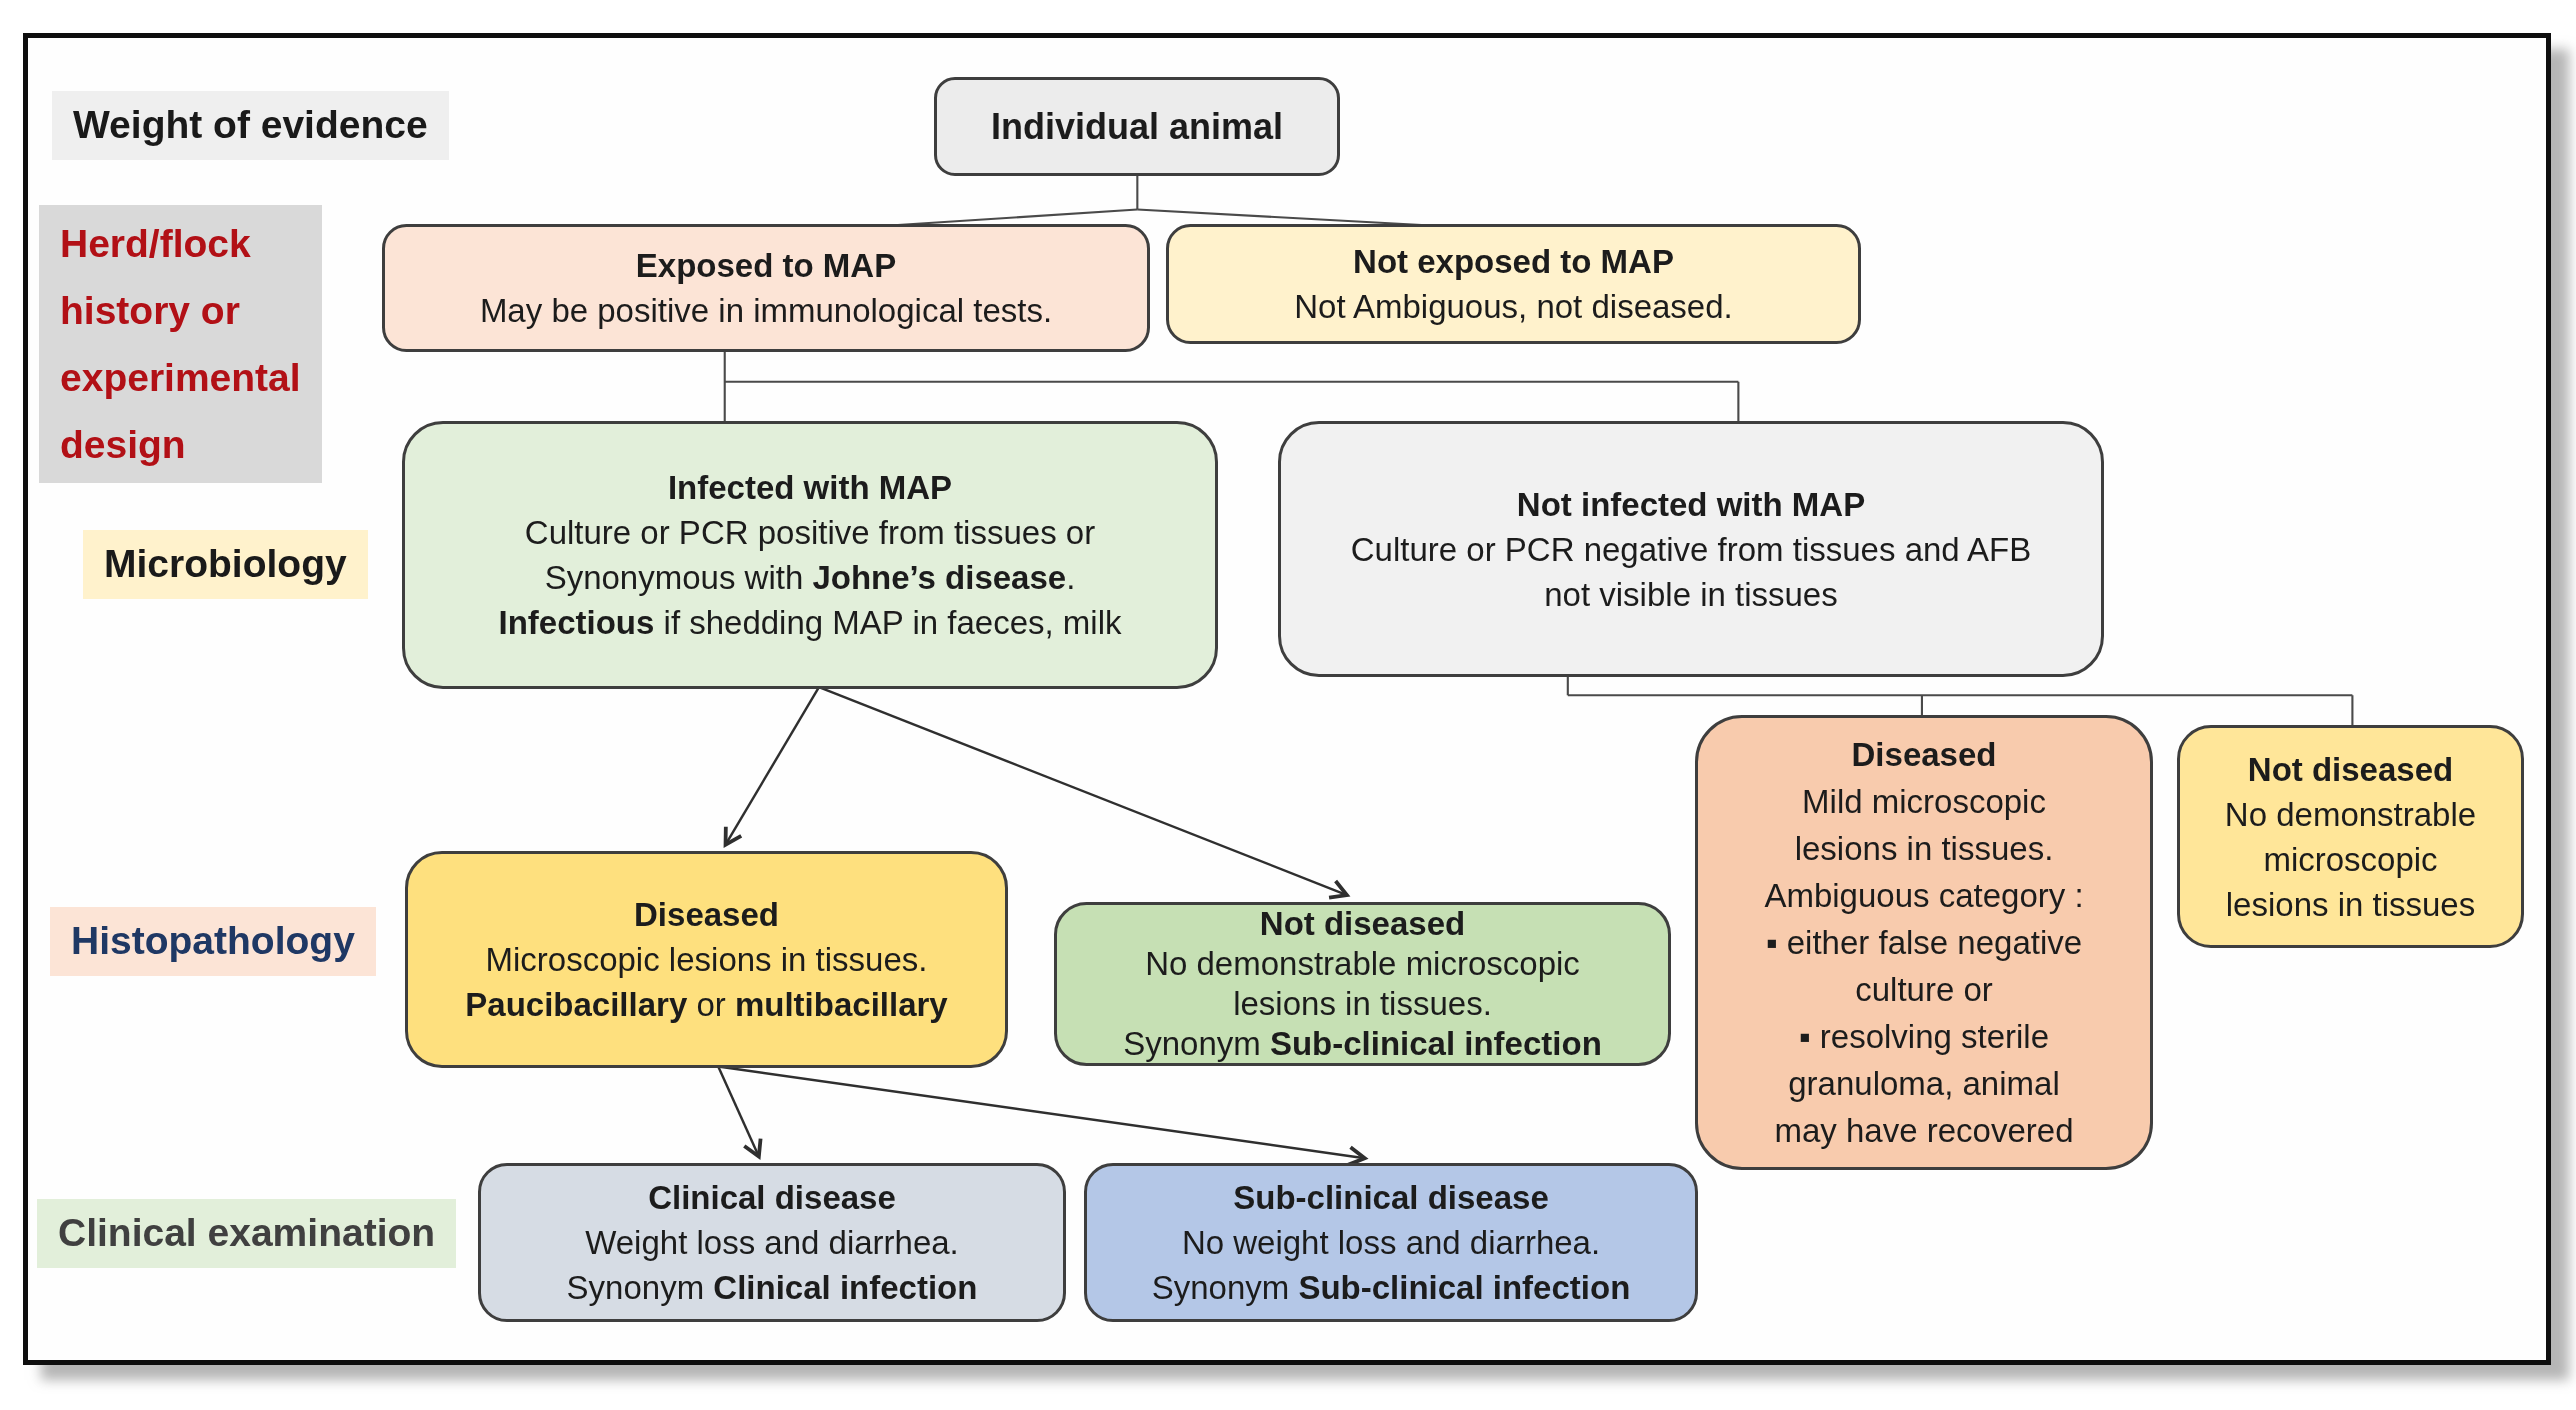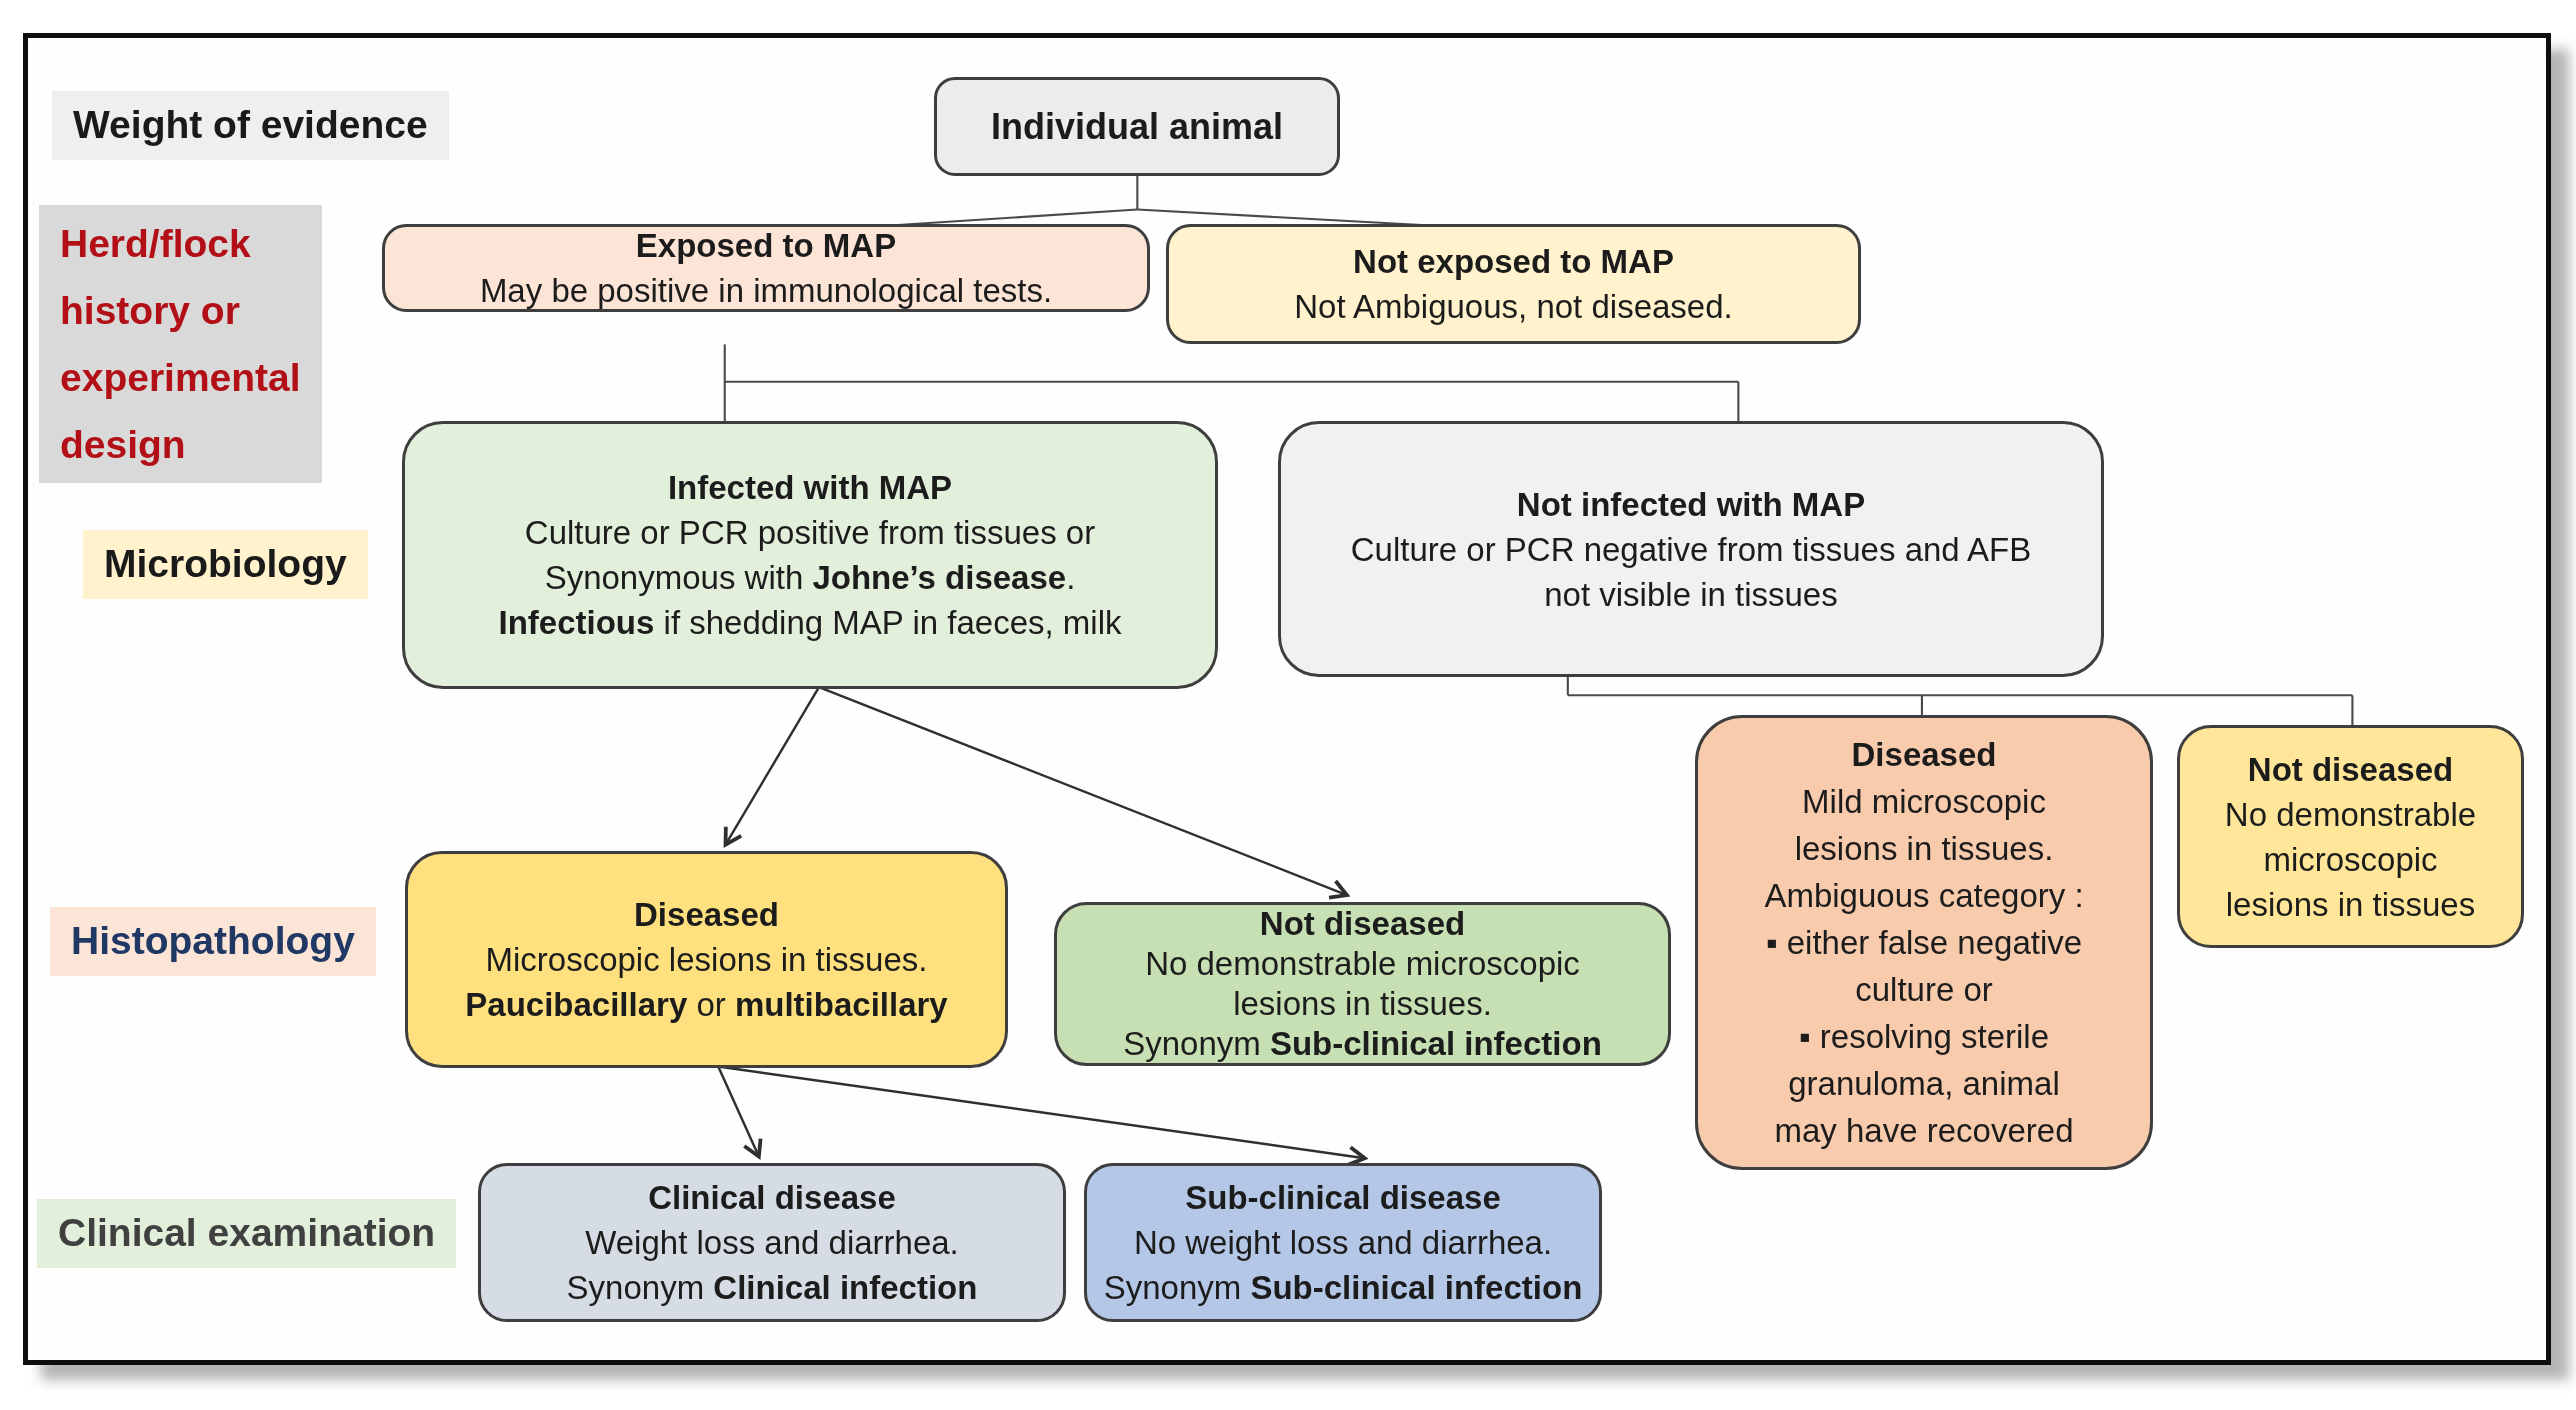--- a/index.html
+++ b/index.html
@@ -15,30 +15,30 @@
   #label-herd{left:39px;top:205px;line-height:67px;padding:4.9px 21px;}
   #label-microbiology{left:39px;top:530px;margin-left:44px;}
   #label-histopathology{left:50px;top:907px;}
   #label-clinical-exam{left:37px;top:1199px;}
   
   .node{position:absolute;box-sizing:border-box;border:3.2px solid #3e3e3e;
         display:flex;flex-direction:column;justify-content:center;
         text-align:center;font-size:33px;line-height:45px;padding:4.9px 11.4px;}
   .node .b{font-weight:700;}
   #node-individual-animal{left:934px;top:77px;width:406px;height:99px;border-radius:21px;font-size:36px;}
-  #node-exposed{left:382px;top:224px;width:768px;height:88px;border-radius:24.4px;}
+  #node-exposed{left:382px;top:224px;width:768px;height:128px;border-radius:24.4px;}
   #node-not-exposed{left:1166px;top:224px;width:695px;height:120px;border-radius:24.4px;}
   #node-infected{left:402px;top:421px;width:816px;height:268px;border-radius:41px;}
   #node-not-infected{left:1278px;top:421px;width:826px;height:256px;border-radius:41px;}
   #node-diseased-histo{left:405px;top:851px;width:603px;height:217px;border-radius:37px;}
   #node-not-diseased-histo{left:1054px;top:902px;width:617px;height:164px;border-radius:32.5px;line-height:40px;}
   #node-diseased-ambiguous{left:1695px;top:715px;width:458px;height:455px;border-radius:47px;line-height:47px;}
   #node-not-diseased-right{left:2177px;top:725px;width:347px;height:223px;border-radius:34px;}
   #node-clinical-disease{left:478px;top:1163px;width:588px;height:159px;border-radius:29px;}
-  #node-subclinical-disease{left:1084px;top:1163px;width:518px;height:159px;border-radius:29px;text-align:center;}
+  #node-subclinical-disease{left:1084px;top:1163px;width:614px;height:159px;border-radius:29px;text-align:center;}
   
   #connectors{position:absolute;left:0;top:0;pointer-events:none;}
   .tree-line{stroke:#4a4a4a;stroke-width:2.6;fill:none;}
   .arrow-line{stroke:#2f2f2f;stroke-width:3;fill:none;}
 </style>
 </head>
 <body>
 
 <div id="page">
   <div id="frame"></div>

